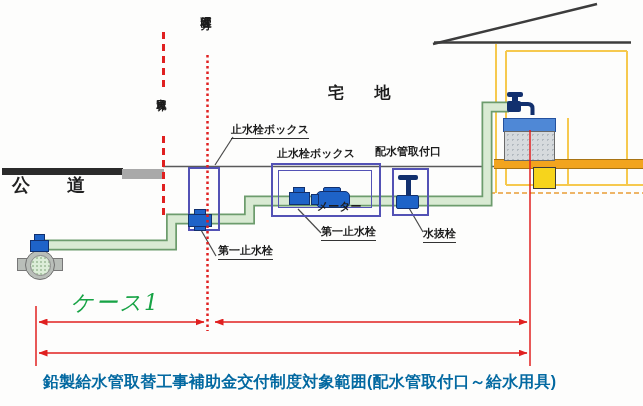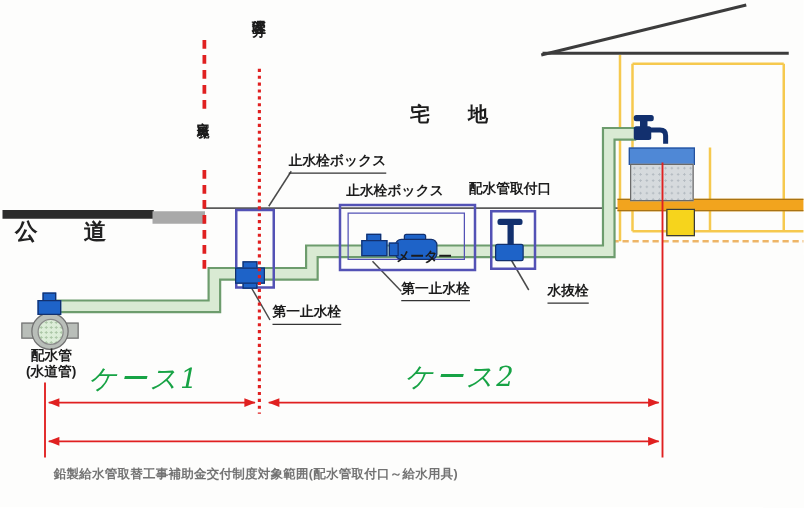--- a/index.html
+++ b/index.html
@@ -17,21 +17,21 @@
   .vlbl{
     writing-mode:vertical-rl;text-orientation:upright;letter-spacing:1px;
     background:#fdfdfc;
   }
   .big-area{font-size:18px;letter-spacing:16px;color:#222;}
   .case-lbl{
     position:absolute;font-family:"DejaVu Serif",serif;font-style:italic;
     font-size:22px;color:#17a345;white-space:nowrap;letter-spacing:2px;
   }
   .title-lbl{
-    position:absolute;font-size:10px;font-weight:bold;color:#737373;
+    position:absolute;font-size:16px;font-weight:bold;color:#0369a1;
     font-family:"Liberation Sans",sans-serif;white-space:nowrap;letter-spacing:0.2px;
   }
   .pipe-box{position:absolute;background:transparent;}
   .valve{position:absolute;background:#1e63c8;border:1.5px solid #12306e;}
   .navy{position:absolute;background:#12306e;}
   .two-line{text-align:center;line-height:1.2;}
 </style>
 </head>
 <body>
 
@@ -131,25 +131,20 @@
 
   <div class="lbl vlbl" style="left:200px;top:7px;font-size:11px;">管理区分</div>
   <div class="lbl vlbl" style="left:156px;top:90px;font-size:10px;">官民境界</div>
 
   <div class="lbl underlined" style="left:231px;top:124px;">止水栓ボックス</div>
   <div class="lbl" style="left:277px;top:147px;">止水栓ボックス</div>
   <div class="lbl" style="left:375px;top:145px;">配水管取付口</div>
   <div class="lbl" style="left:317px;top:164px;margin-top:36px;">メーター</div>
   <div class="lbl underlined" style="left:218px;top:245px;text-align:right;">第一止水栓</div>
   <div class="lbl underlined" style="left:321px;top:226px;">第一止水栓</div>
-  <div class="lbl underlined" style="left:438px;top:228px;">水抜栓</div>
+  <div class="lbl underlined" style="left:423px;top:228px;">水抜栓</div>
 
-  <div class="lbl two-line" style="left:12px;top:279px;width:58px;">
-    <div>配水管</div>
-    <div>(水道管)</div>
-  </div>
 
   <div class="case-lbl" style="left:71px;top:288px;">ケース1</div>
-  <div class="case-lbl" style="left:324px;top:287px;">ケース2</div>
 
   <div class="title-lbl" style="left:43px;top:372px;">鉛製給水管取替工事補助金交付制度対象範囲(配水管取付口～給水用具)</div>
 
 </div>
 
 </body></html>

